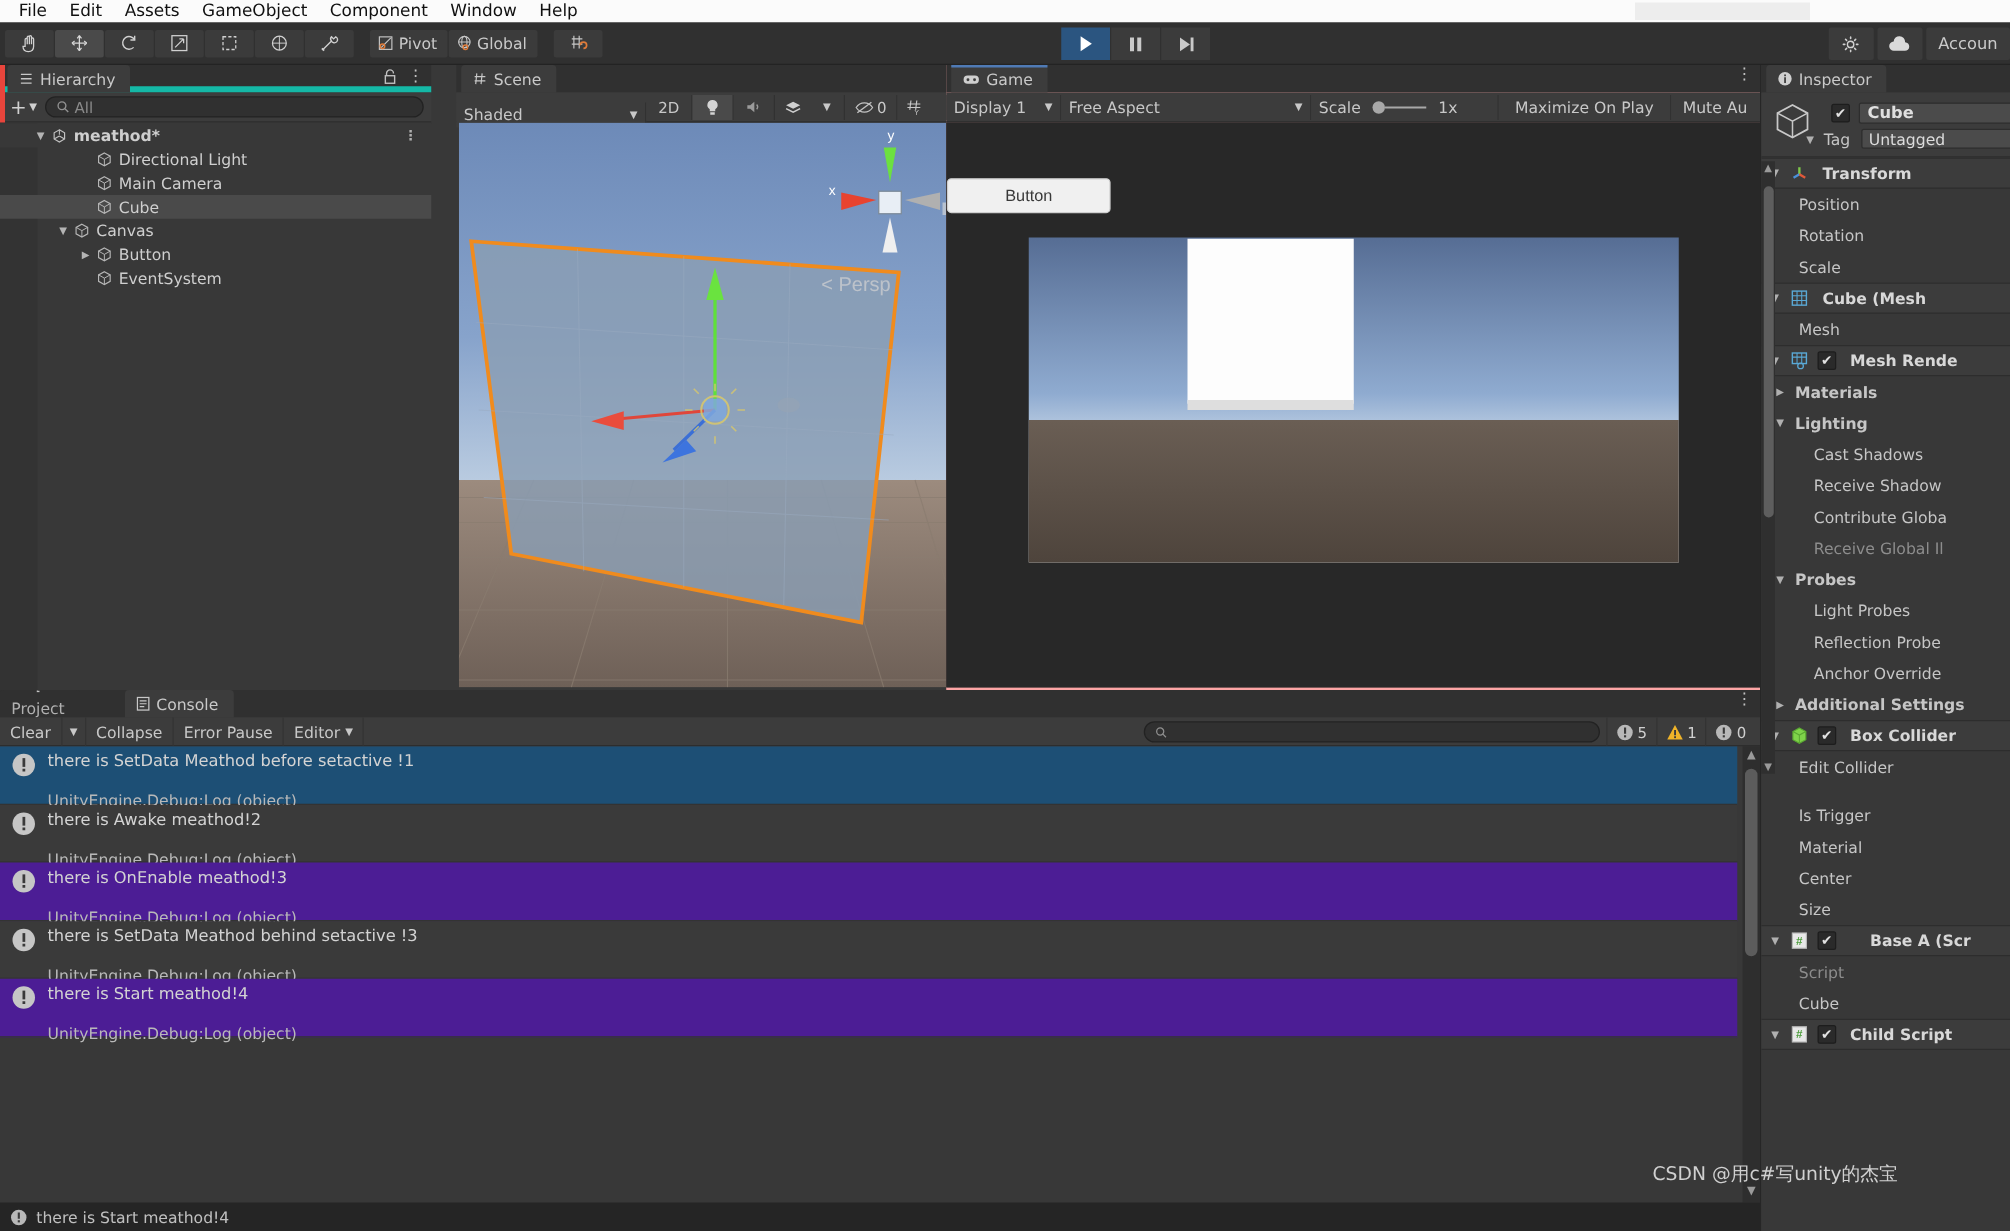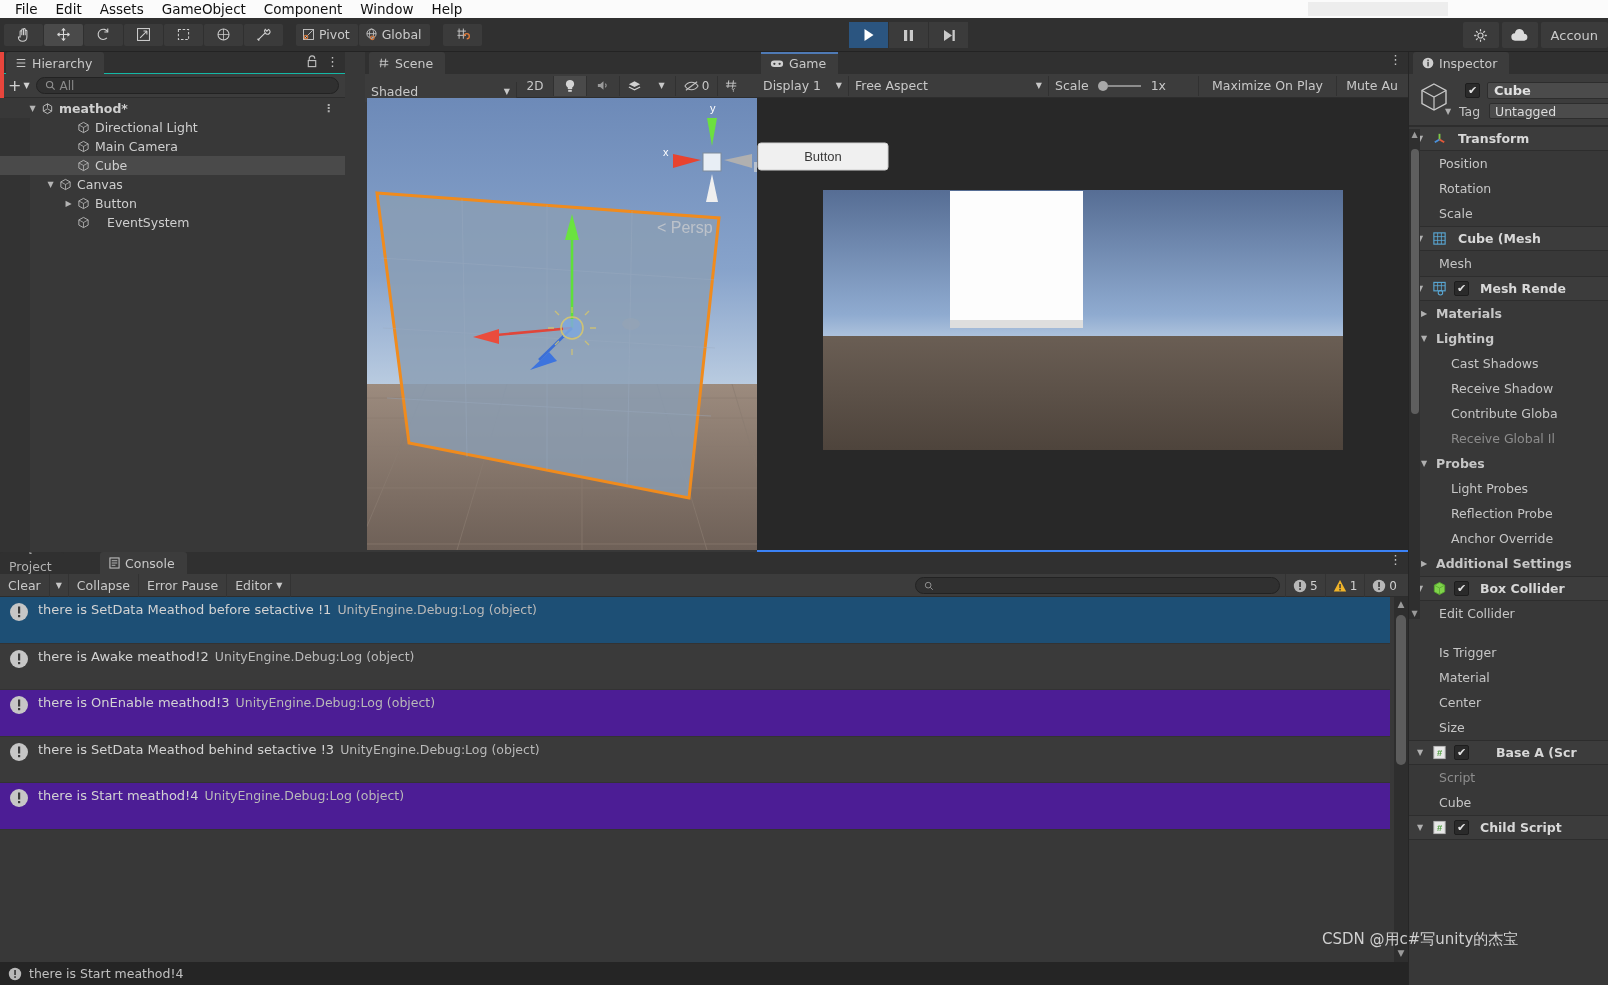--- a/index.html
+++ b/index.html
@@ -67,21 +67,21 @@
     font-size:12.5px; color:#c9c9c9; white-space:nowrap;
   }
   .tab.inactive{ background:#303030; color:#b0b0b0; }
   .tab.blue-top::before{
     content:""; position:absolute; left:0; right:0; top:0; height:2px; background:#4f7ab5;
   }
   .tabicons{ position:absolute; right:6px; top:3px; display:flex; gap:8px; align-items:center; color:#c0c0c0;}
 
   
   #hierarchy{ left:0; top:52px; width:345px; height:500px; background:#383838; }
-  #hierarchy .tabstrip{ border-bottom:1px solid #14b8a6; }
+  #hierarchy .tabstrip{ border-bottom:5px solid #14b8a6; }
   .redbar{ position:absolute; left:0; top:52px; width:4px; height:46px; background:#e8453c; z-index:5;}
   .hsearchrow{
     position:absolute; left:0; top:22px; width:345px; height:24px;
     background:#3c3c3c; display:flex; align-items:center; padding:0 6px; gap:4px;
     border-bottom:1px solid #2d2d2d;
   }
   .plusbtn{ display:flex; align-items:center; gap:2px; color:#d0d0d0; font-size:16px; padding:0 2px;}
   .searchbox{
     flex:1; height:17px; background:#303030; border:1px solid #222; border-radius:9px;
     display:flex; align-items:center; padding:0 8px; gap:4px; color:#8a8a8a; font-size:12px;
@@ -111,21 +111,21 @@
   }
   .sbtn{
     height:20px; min-width:28px; background:#3c3c3c; display:flex; align-items:center;
     justify-content:center; padding:0 6px; color:#c8c8c8; font-size:12px;
     border-right:1px solid #313131;
   }
   .sbtn.on{ background:#4a4a4a; }
   .sceneview{ position:absolute; left:2px; top:46px; width:408px; height:452px; overflow:hidden;}
 
   
-  #game{ left:757px; top:52px; width:651px; height:500px; background:#3b82f6;}
+  #game{ left:757px; top:52px; width:651px; height:500px; background:#fca5a5;}
   .gamebar{
     position:absolute; left:0; top:22px; width:651px; height:24px;
     background:#3c3c3c; display:flex; align-items:center; border-bottom:1px solid #2d2d2d;
   }
   .gameview{ position:absolute; left:0; top:46px; width:651px; height:452px; background:#282828;}
 
   
   #console{ left:0; top:552px; width:1408px; height:433px; background:#383838; }
   .conbar{
     position:absolute; left:0; top:22px; width:1408px; height:23px;
@@ -143,21 +143,21 @@
   .counters{ position:absolute; right:4px; top:0px; display:flex; height:23px; align-items:center;}
   .cnt{ display:flex; align-items:center; gap:3px; padding:0 7px; height:23px; font-size:12px; color:#cfcfcf; border-left:1px solid #333;}
   .conlist{ position:absolute; left:0; top:45px; width:1390px; bottom:23px; background:#383838; overflow:hidden;}
   .logrow{
     height:46.5px; display:flex; align-items:flex-start; padding:5px 0 0 8px; gap:8px;
     border-bottom:1px solid #333; position:relative;
   }
   .logrow.sel{ background:#1d4f75; }
   .logrow.alt{ background:#3a3a3a; }
   .logrow.alt2{ background:#4c1d95; }
-  .logtext{ display:flex; flex-direction:row; gap:6px; }
+  .logtext{ display:flex; flex-direction:column; gap:16px; }
   .logmain{ font-size:13px; color:#d3d3d3; }
   .logsub{ font-size:12.5px; color:#b9b9b9; }
   .conscroll{ position:absolute; right:0; top:45px; width:14px; bottom:23px; background:#2e2e2e;}
   .conthumb{ position:absolute; left:2px; top:18px; width:10px; height:150px; background:#5c5c5c; border-radius:5px;}
   .statusbar{
     position:absolute; left:0; bottom:0; width:1408px; height:23px; background:#252525;
     display:flex; align-items:center; gap:7px; padding-left:8px; font-size:12.5px; color:#c0c0c0;
   }
 
   
@@ -427,21 +427,21 @@
             <span style="margin-left: 4px;">Button</span>
           </div>
           <div class="hrow">
             <span class="arrow" style="margin-left: 62px;"></span>
             <span class="gico">
               <svg width="13" height="13" viewBox="0 0 14 14">
                 <path d="M7 1.5l5 2.7v5.6L7 12.5 2 9.8V4.2z" fill="none" stroke="#b6b6b6" stroke-width="1"></path>
                 <path d="M2 4.2L7 7l5-2.8M7 7v5.5" fill="none" stroke="#b6b6b6" stroke-width="0.85"></path>
               </svg>
             </span>
-            <span style="margin-left: 16px;">EventSystem</span>
+            <span style="margin-left: 4px;">EventSystem</span>
           </div>
         </div>
     </div>
   </div>
 
   <div class="panel" id="scene">
     <div class="tabstrip">
       <div class="tab" style="left:4px;">
         <svg width="12" height="12" viewBox="0 0 14 14">
             <g stroke="#c8c8c8" stroke-width="1.1">

